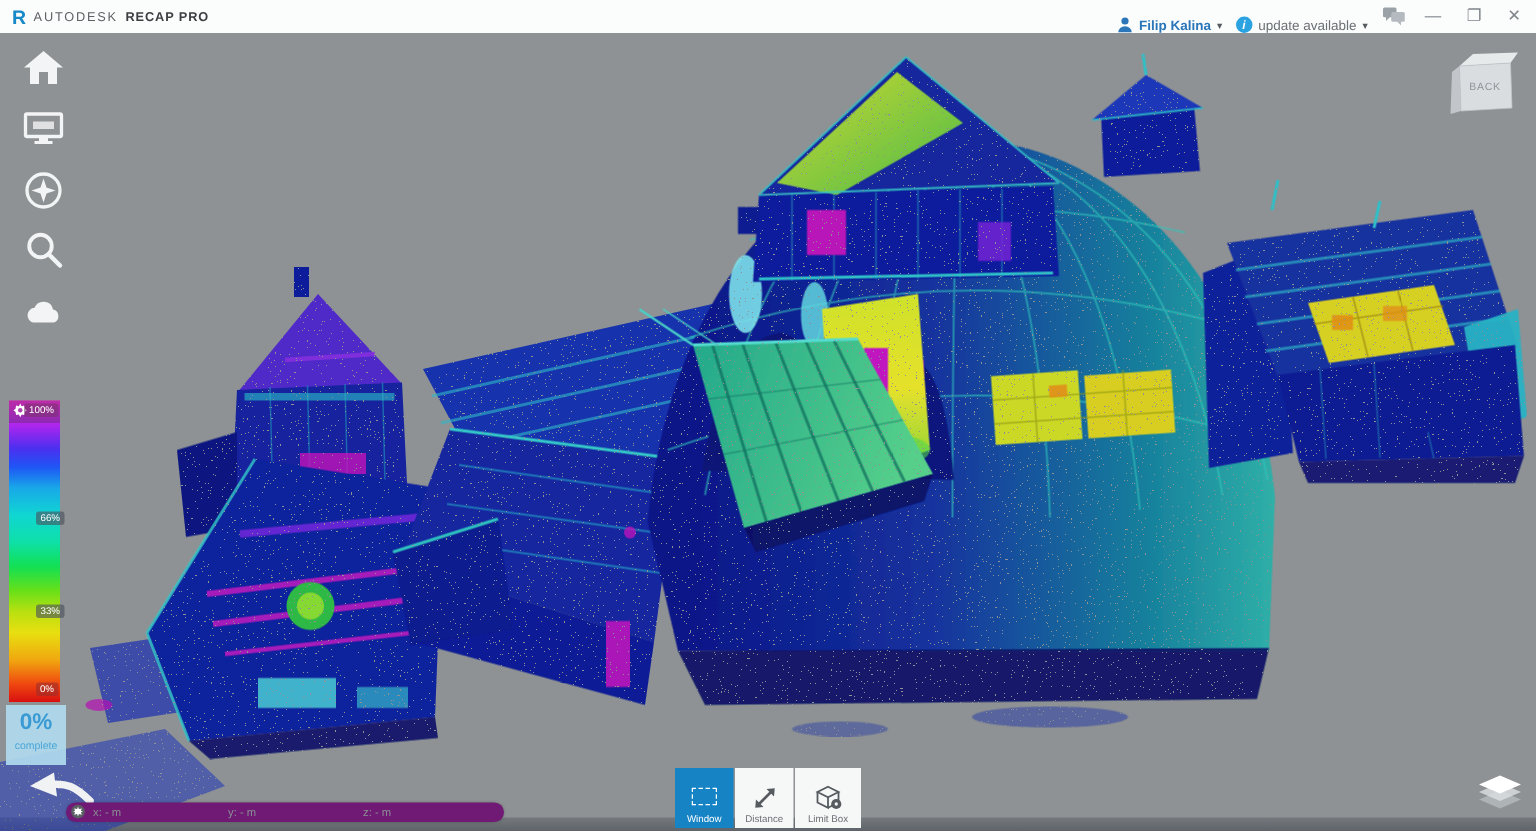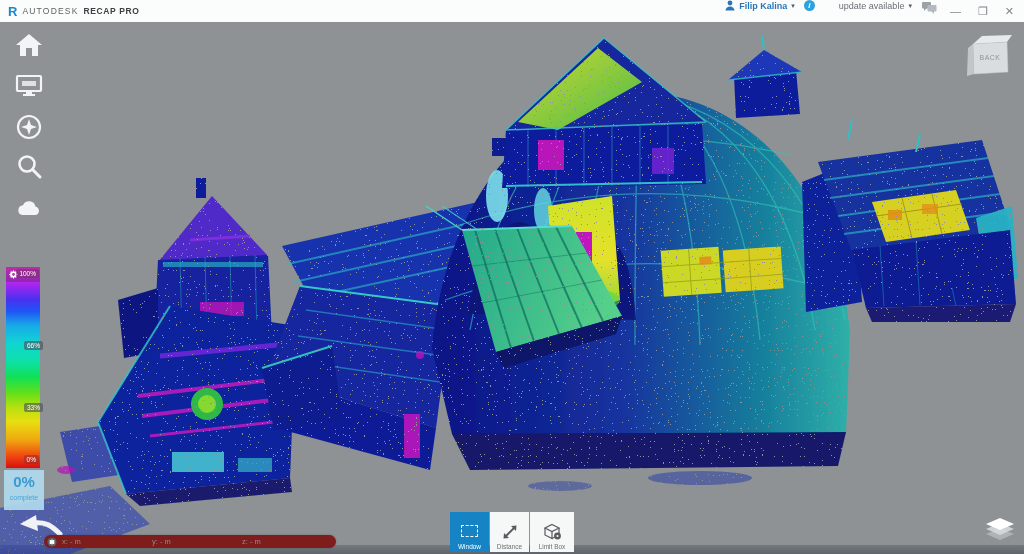--- a/index.html
+++ b/index.html
@@ -6,25 +6,25 @@
   html,body { width:1024px; height:554px; overflow:hidden; font-family:"Liberation Sans", sans-serif; }
   #app { position:relative; width:1024px; height:554px; background:#8e9294; }
 
   
   #titlebar { position:absolute; top:0; left:0; width:1024px; height:22px; background:#fbfcfc; display:flex; align-items:center; z-index:30; }
   .brand { display:flex; align-items:center; gap:5px; padding-left:8px; }
   .brand-r { color:#1789c9; font-weight:bold; font-size:13px; line-height:1; }
   .brand-autodesk { color:#5d6266; font-size:8.5px; letter-spacing:1.2px; font-weight:normal; }
   .brand-product { color:#3c4043; font-size:8.5px; letter-spacing:0.6px; font-weight:bold; }
   .project-title { position:absolute; left:0; right:0; text-align:center; color:#a7acb1; font-size:9px; letter-spacing:1.5px; }
-  .tb-right { position:absolute; right:6px; top:0; height:22px; display:flex; align-items:flex-start; gap:9px; }
+  .tb-right { position:absolute; right:6px; top:0; height:22px; display:flex; align-items:flex-end; gap:9px; }
   .user-chip, .update-chip { display:flex; align-items:center; gap:4px; cursor:pointer; }
   .user-name { color:#2a76b9; font-size:9px; font-weight:bold; }
   .caret { color:#555a5e; font-size:7px; }
-  .update-text { color:#6b7075; font-size:9px;margin-left:20px; }
+  .update-text { color:#6b7075; font-size:9px; }
   .info-dot { width:11px; height:11px; border-radius:50%; background:#2ba3e0; color:#fff; font-size:8px; font-weight:bold; text-align:center; line-height:11px; font-style:italic; }
   .win-btn { color:#80868c; font-size:11px; line-height:22px; padding:0 4px; cursor:pointer; }
 
   
   #viewport { position:absolute; top:22px; left:0; width:1024px; height:532px;
     background:linear-gradient(180deg,#9d9fa0 0%, #90949​6 45%, #8e9294 45%, #7e848a 100%); }
   #viewport::after { content:""; position:absolute; left:0; bottom:0; width:100%; height:9px;
     background:linear-gradient(180deg,#74797e,#5f646a); }
   #cloud-svg { position:absolute; top:-22px; left:0; z-index:1; }
 
@@ -48,21 +48,21 @@
   #progress-box { position:absolute; left:4px; top:448px; width:40px; height:40px; z-index:10;
     background:rgba(176,218,238,.92); text-align:center; }
   #progress-box .pct { color:#3a9ad4; font-size:15px; font-weight:bold; line-height:24px; }
   #progress-box .lbl { color:#4aa6d8; font-size:7px; }
 
   
   #back-arrow { position:absolute; left:16px; top:490px; z-index:10; cursor:pointer; }
 
   
   #coord-bar { position:absolute; left:44px; top:513px; width:292px; height:13px; z-index:10;
-    background:#7f1d1d; border-radius:7px; display:flex; align-items:center; gap:0; box-shadow:0 0 2px rgba(0,0,0,.25); }
+    background:#701a75; border-radius:7px; display:flex; align-items:center; gap:0; box-shadow:0 0 2px rgba(0,0,0,.25); }
   #coord-bar .gear { margin-left:3px; margin-right:5px; }
   .coord-txt { color:#8a8f94; font-size:7.5px; width:90px; }
 
   
   #tools { position:absolute; left:450px; bottom:2px; display:flex; gap:1px; z-index:10; }
   .tool-btn { width:39px; height:40px; background:#f6f7f7; display:flex; flex-direction:column; align-items:center; justify-content:flex-end; padding-bottom:2px; cursor:pointer; }
   .tool-btn .tool-label { font-size:6.5px; color:#6b7075; margin-top:2px; }
   .tool-btn.active { background:#1583c4; }
   .tool-btn.active .tool-label { color:#fff; }
   .win-dash { width:17px; height:12px; border:1.5px dashed #fff; border-radius:1px; margin-bottom:3px; }

